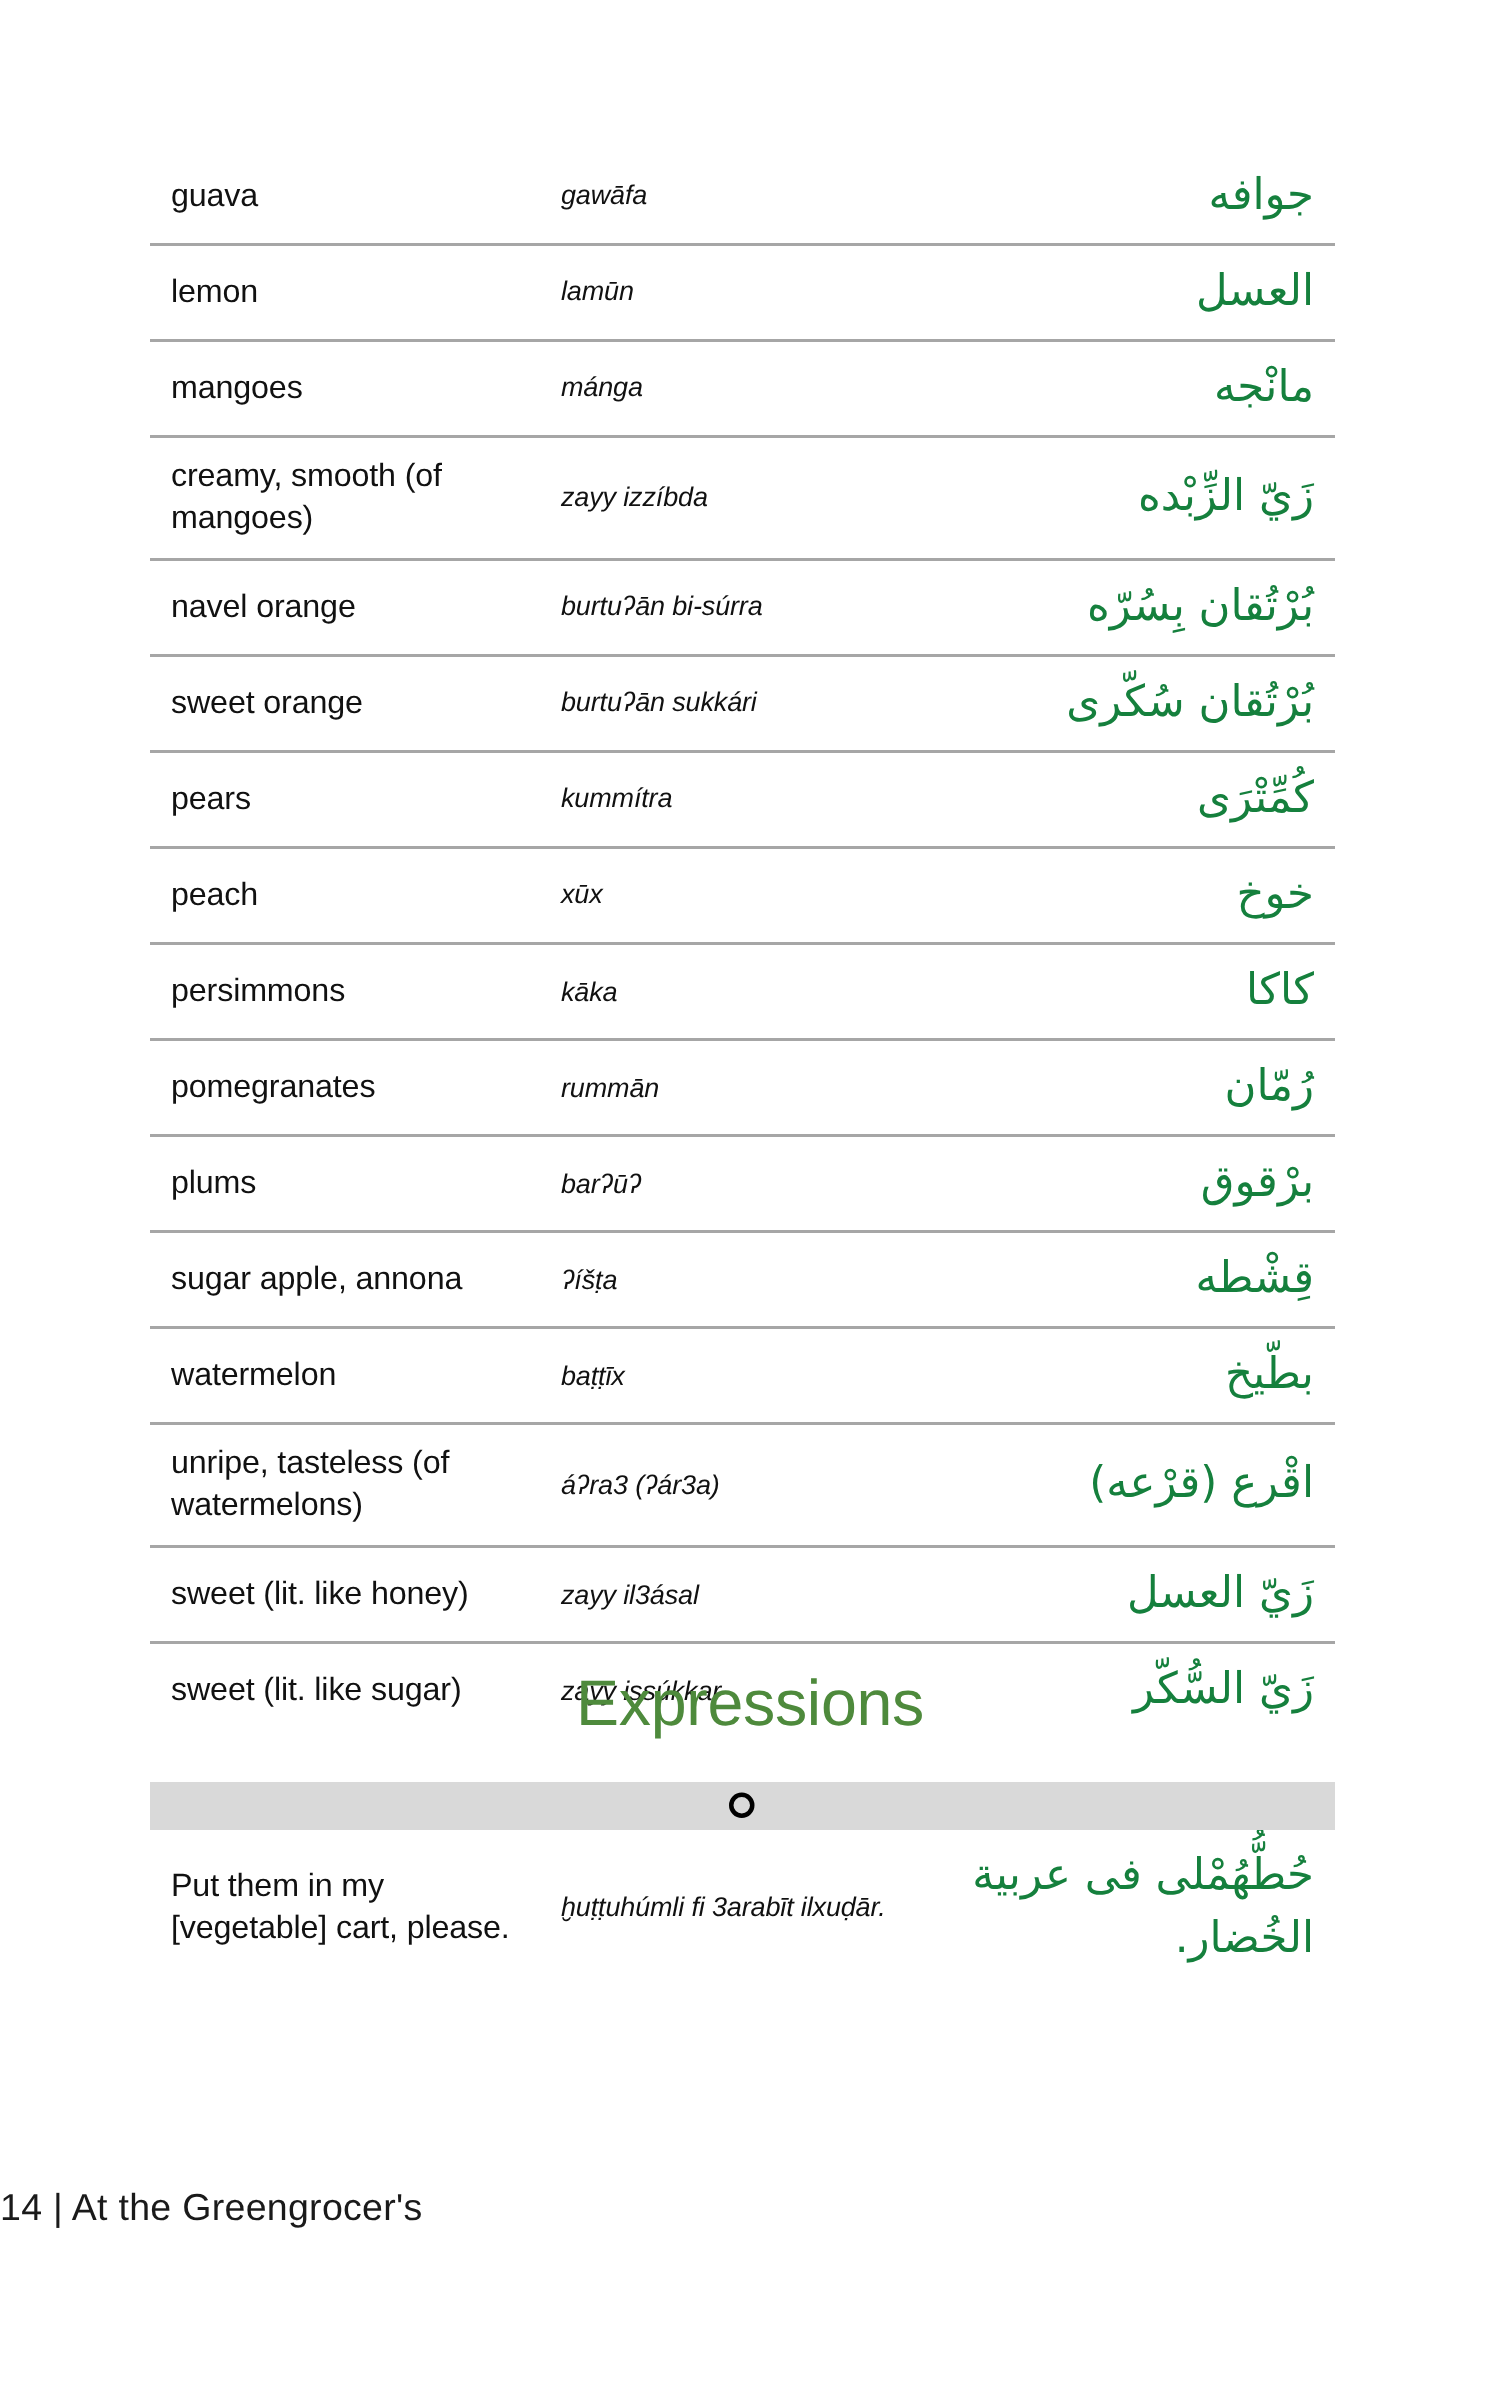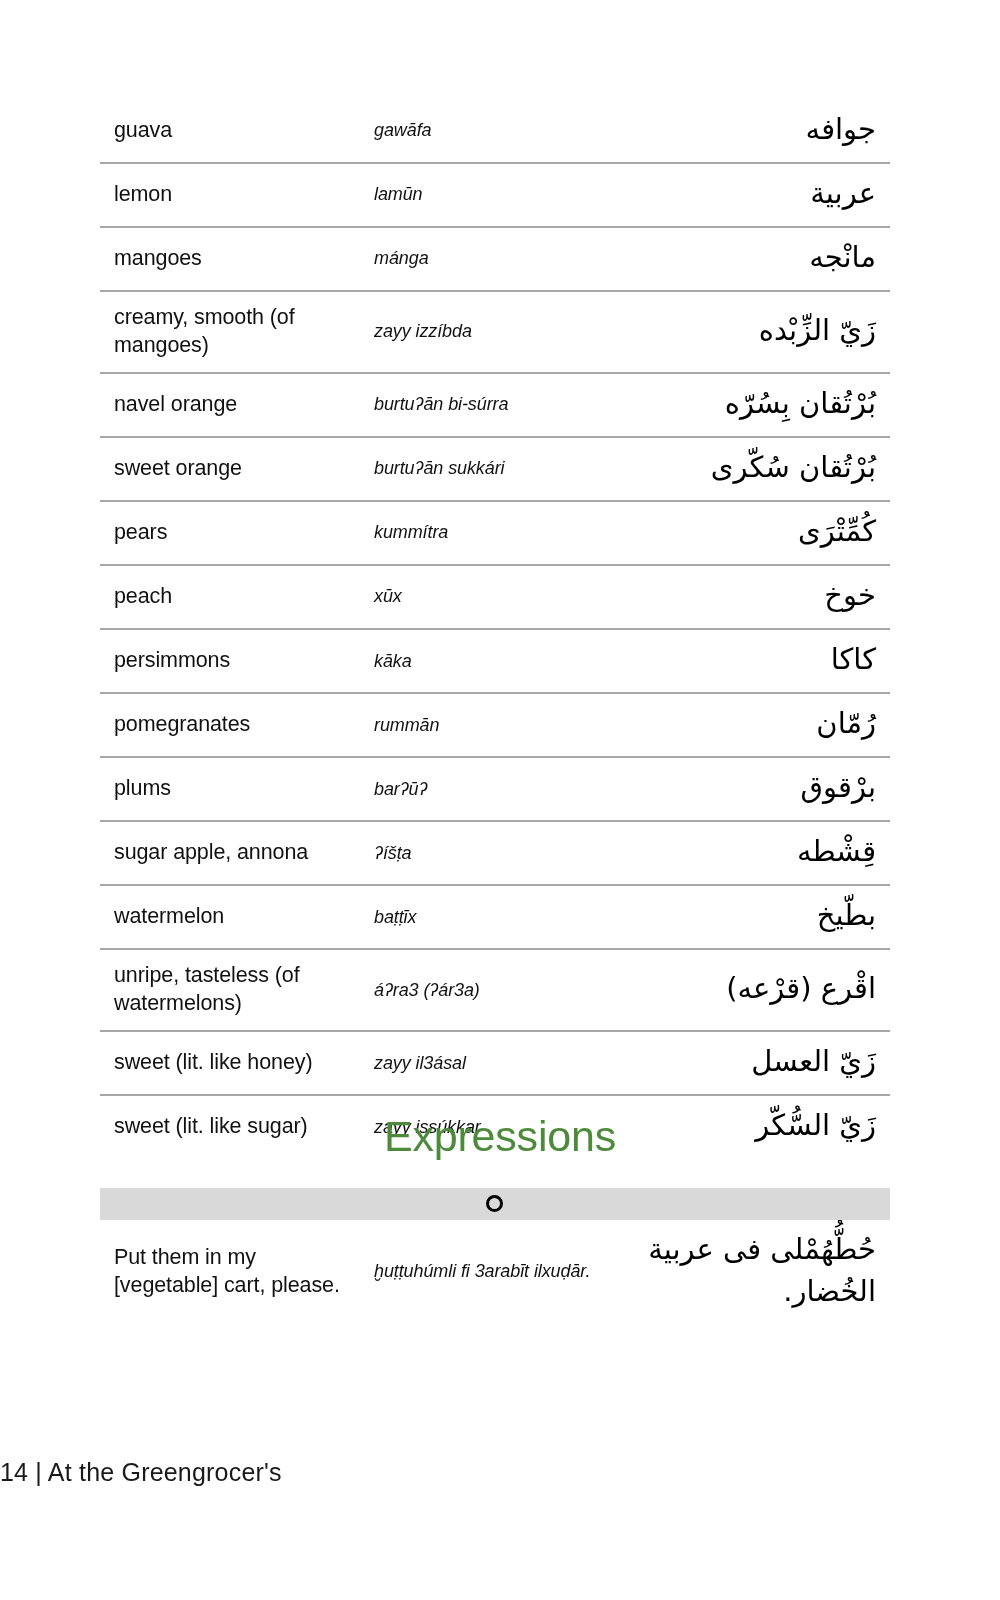--- a/index.html
+++ b/index.html
@@ -74,21 +74,21 @@
     color: #111111;
     padding: 12px 8px 12px 2px;
     letter-spacing: -0.1px;
   }
 
   td.ar {
     font-size: 29px;
     line-height: 1.45;
     direction: rtl;
     text-align: right;
-    color: #000000;
+    color: #15803d;
     padding: 8px 14px 12px 6px;
     font-family: "DejaVu Sans", "Liberation Sans", sans-serif;
   }
 
   .section-heading {
     position: absolute;
     left: 0;
     top: 1112px;
     width: 1000px;
     text-align: center;
@@ -149,21 +149,21 @@
       </colgroup>
     <tbody>
       <tr class="row">
         <td class="en">guava</td>
         <td class="tr">gawāfa</td>
         <td class="ar">جوافه</td>
       </tr>
       <tr class="row">
         <td class="en">lemon</td>
         <td class="tr">lamūn</td>
-        <td class="ar">عربية</td>
+        <td class="ar">العسل</td>
       </tr>
       <tr class="row">
         <td class="en">mangoes</td>
         <td class="tr">mánga</td>
         <td class="ar">مانْجه</td>
       </tr>
       <tr class="row">
         <td class="en">creamy, smooth (of mangoes)</td>
         <td class="tr">zayy izzíbda</td>
         <td class="ar">زَيّ الزِّبْده</td>

